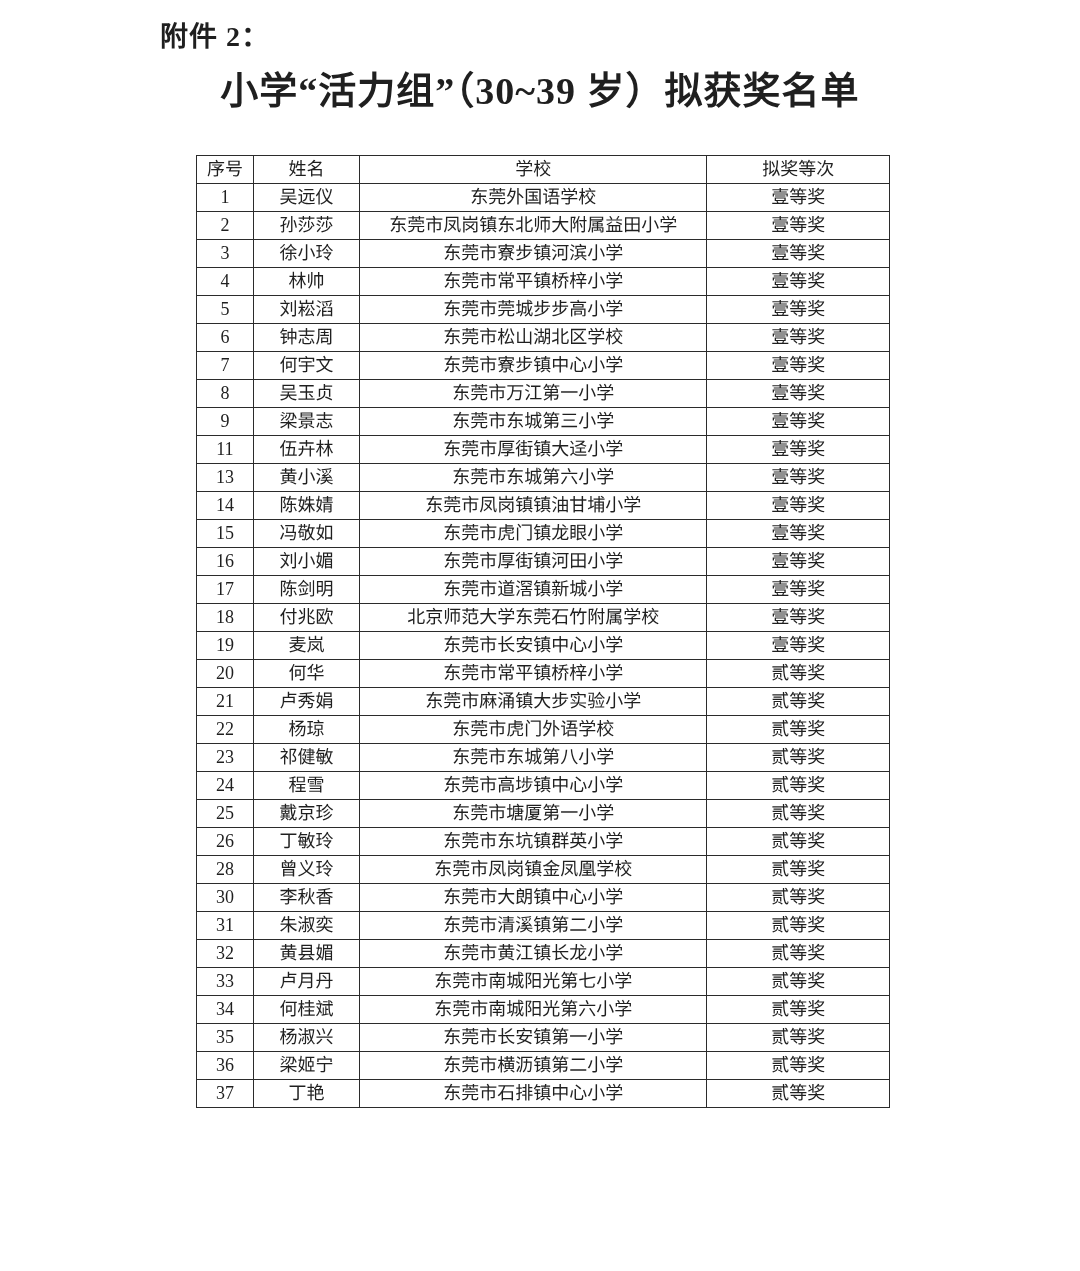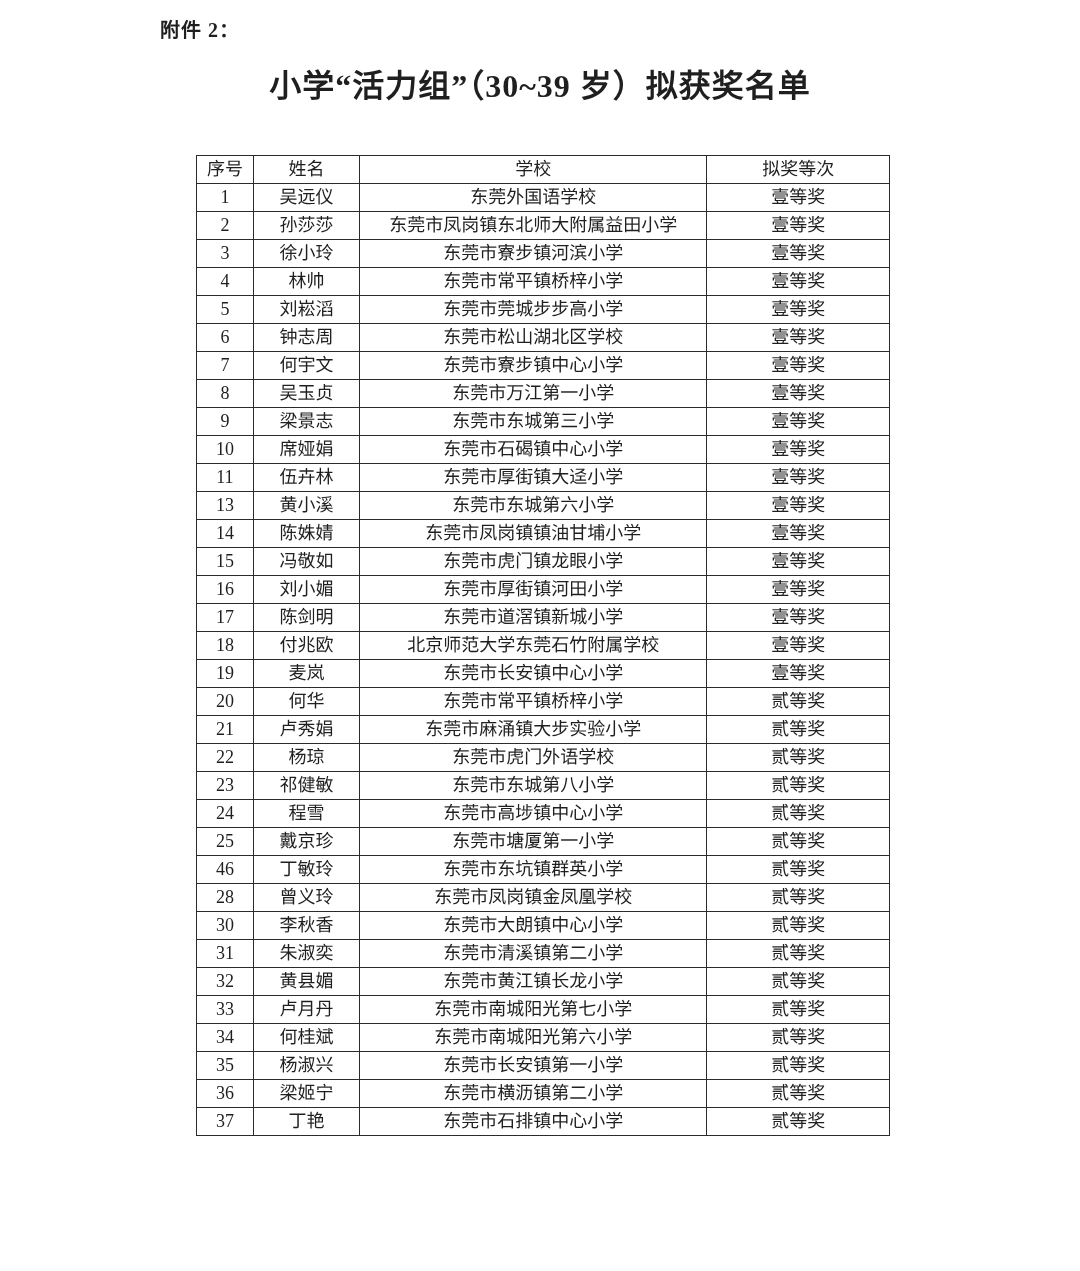--- a/index.html
+++ b/index.html
@@ -19,31 +19,31 @@
   }
   .page{
     position:relative;
     width:1080px;
     height:1271px;
   }
   .attachment-label{
     position:absolute;
     left:160px;
     top:14px;
-    font-size:20px;
+    font-size:28px;
     font-weight:bold;
     letter-spacing:1px;
   }
   .doc-title{
     position:absolute;
     left:0;
     right:0;
     top:60px;
     text-align:center;
-    font-size:32px;
+    font-size:38px;
     font-weight:bold;
     letter-spacing:1px;
   }
   table.award-table{
     position:absolute;
     left:196px;
     top:155px;
     border-collapse:collapse;
     table-layout:fixed;
     width:694px;
@@ -133,26 +133,20 @@
           <td>东莞市万江第一小学</td>
           <td>壹等奖</td>
         </tr>
         <tr>
           <td>9</td>
           <td>梁景志</td>
           <td>东莞市东城第三小学</td>
           <td>壹等奖</td>
         </tr>
         <tr>
-          <td>10</td>
-          <td>席娅娟</td>
-          <td>东莞市石碣镇中心小学</td>
-          <td>壹等奖</td>
-        </tr>
-        <tr>
           <td>11</td>
           <td>伍卉林</td>
           <td>东莞市厚街镇大迳小学</td>
           <td>壹等奖</td>
         </tr>
         <tr>
           <td>13</td>
           <td>黄小溪</td>
           <td>东莞市东城第六小学</td>
           <td>壹等奖</td>
@@ -223,21 +217,21 @@
           <td>东莞市高埗镇中心小学</td>
           <td>贰等奖</td>
         </tr>
         <tr>
           <td>25</td>
           <td>戴京珍</td>
           <td>东莞市塘厦第一小学</td>
           <td>贰等奖</td>
         </tr>
         <tr>
-          <td>46</td>
+          <td>26</td>
           <td>丁敏玲</td>
           <td>东莞市东坑镇群英小学</td>
           <td>贰等奖</td>
         </tr>
         <tr>
           <td>28</td>
           <td>曾义玲</td>
           <td>东莞市凤岗镇金凤凰学校</td>
           <td>贰等奖</td>
         </tr>

